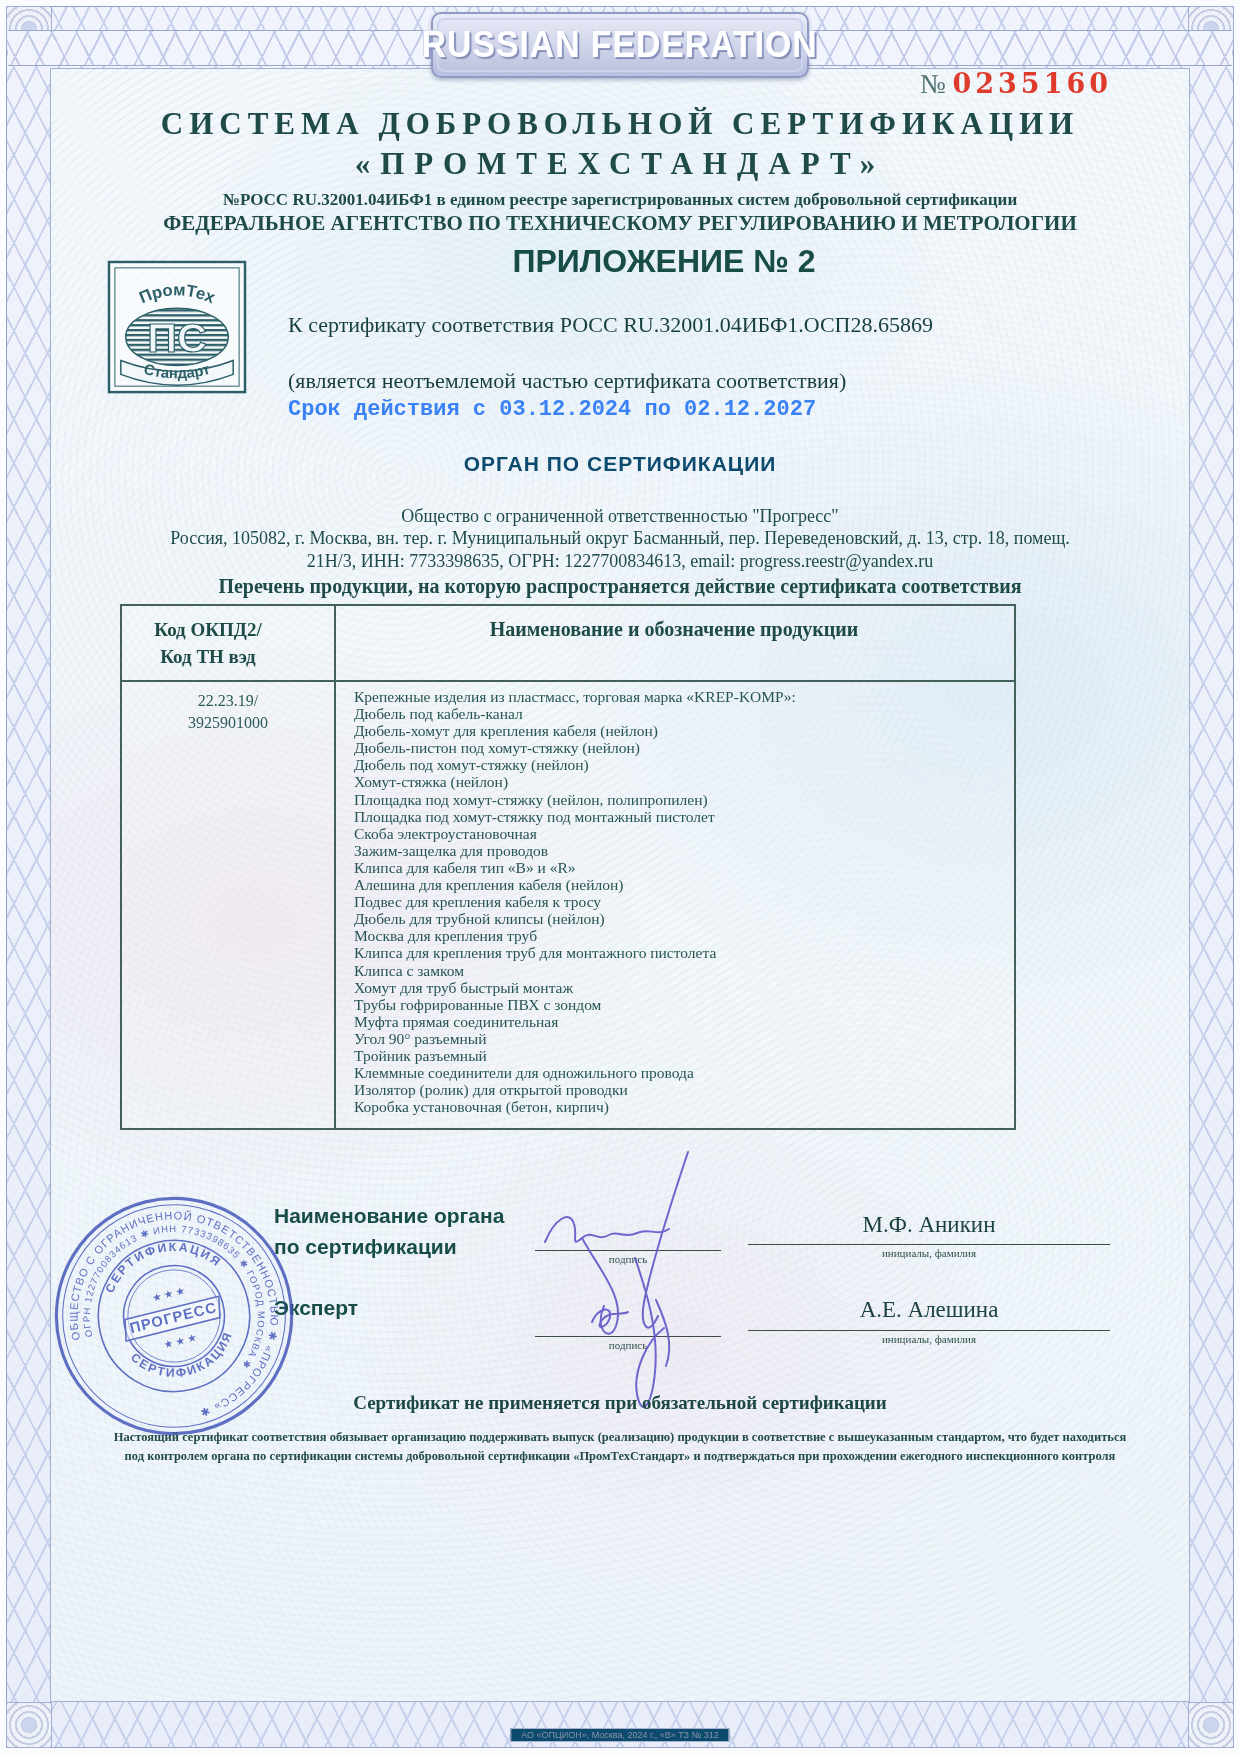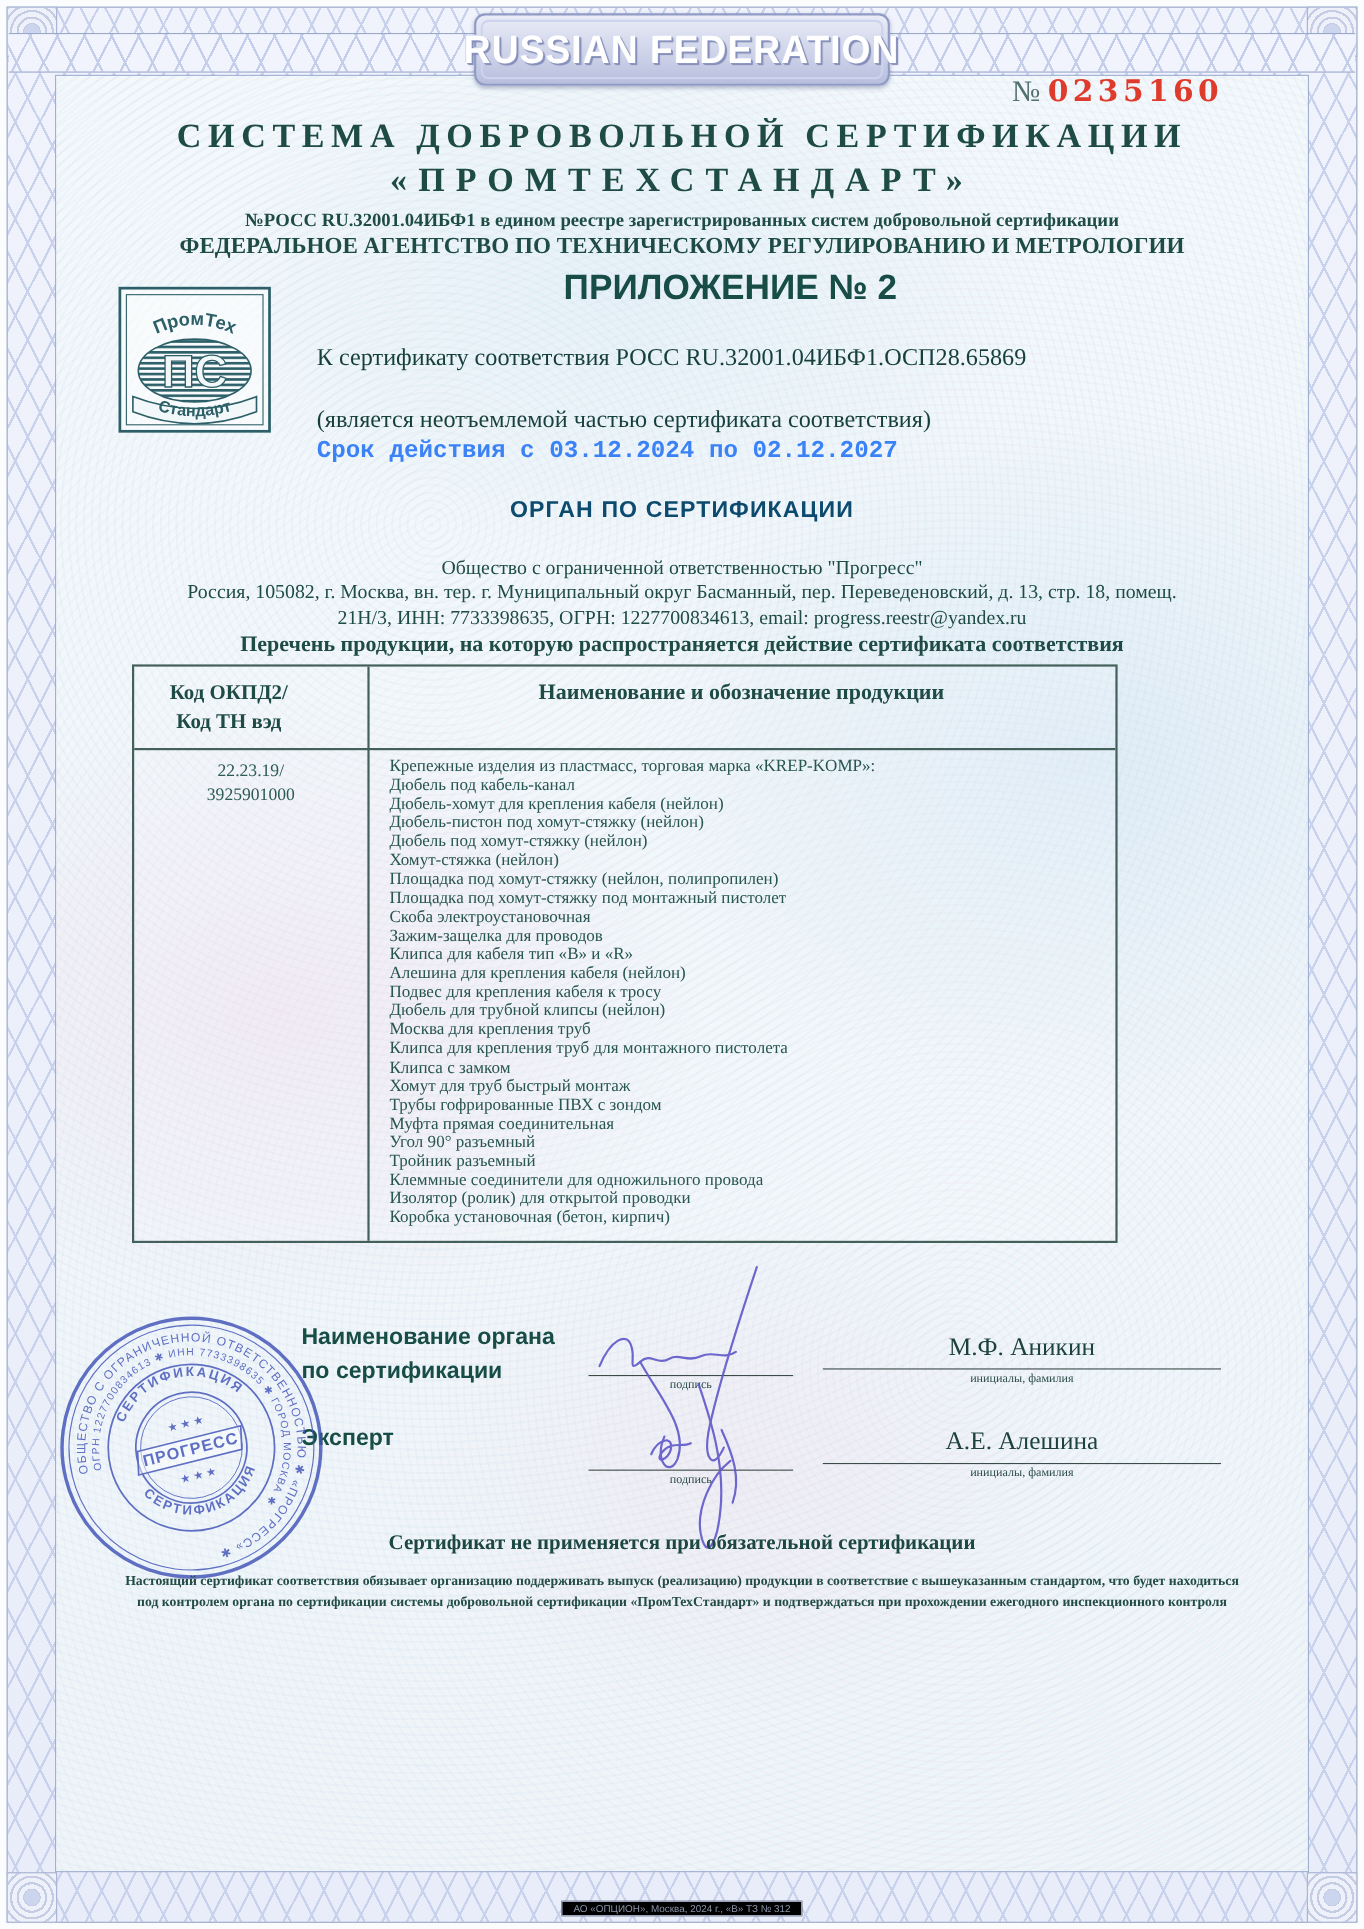--- a/index.html
+++ b/index.html
@@ -118,21 +118,21 @@
 
   
   .stamp{position:absolute;left:48px;top:1190px;width:252px;height:252px;opacity:.82;}
 
   
   .disclaimer{top:1392px;font-weight:bold;font-size:19px;color:#1c4742;}
   .note{position:absolute;left:70px;right:70px;text-align:center;font-weight:bold;
     font-size:12.5px;line-height:19px;color:#234c46;}
   .note1{top:1428px;} .note2{top:1447px;}
   .print-info{position:absolute;bottom:12px;left:50%;transform:translateX(-50%);
-    background:#000000;border:1px solid #a8b2cc;padding:1px 10px;
+    background:#0c4a6e;border:1px solid #a8b2cc;padding:1px 10px;
     font-size:9px;color:#8a93a8;white-space:nowrap;font-family:"Liberation Sans",sans-serif;}
 </style>
 </head>
 <body>
 
 <div class="page">
 
   <div class="frame-band"></div>
   <div class="content-bg"></div>
   <div class="corner tl"></div>

